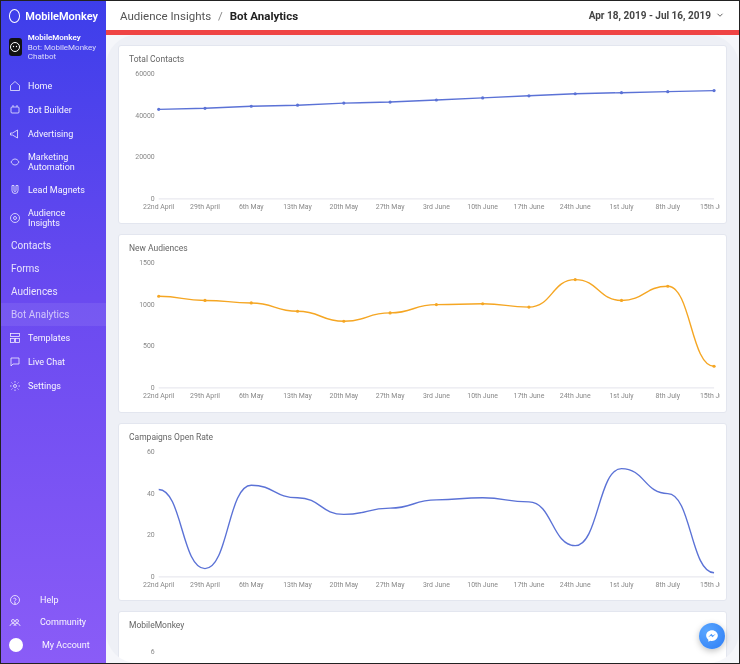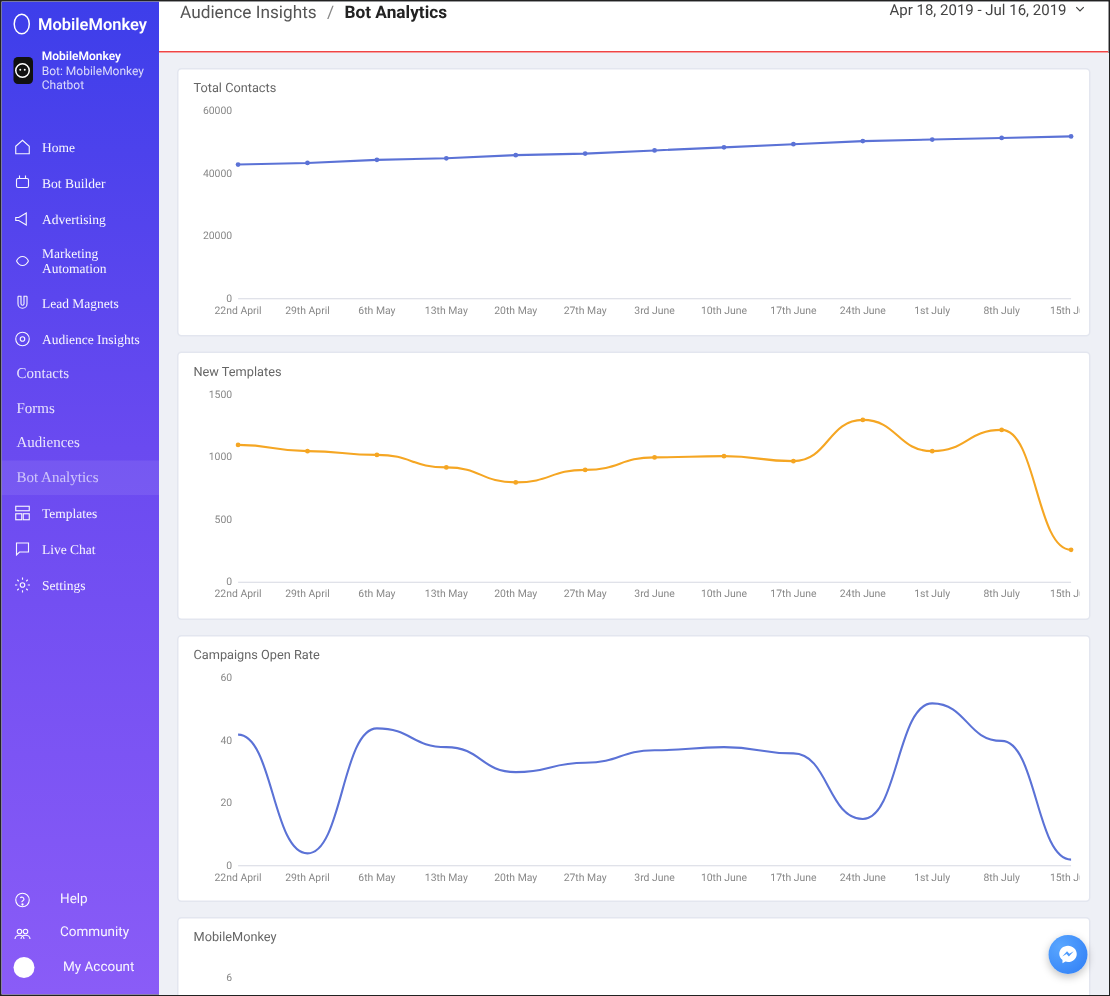--- a/index.html
+++ b/index.html
@@ -34,47 +34,47 @@
   }
   .botrow {
     display: flex; align-items: center; gap: 6px;
     padding: 4px 8px 8px 8px; font-size: 8px; line-height: 1.2;
   }
   .bot-avatar {
     width: 18px; height: 18px; border-radius: 3px; background: #111;
     display:flex;align-items:center;justify-content:center;
   }
   .bot-avatar svg { width:12px;height:12px; }
-  .nav { list-style: none; flex: 1; margin-top: 16px; font-family: Liberation Serif, serif; }
+  .nav { list-style: none; flex: 1; margin-top: 4px; }
   .nav li {
     display: flex; align-items: center; gap: 7px;
     padding: 6px 8px; font-size: 9px; cursor: pointer;
     color: rgba(255,255,255,0.95);
   }
   .nav li.sub { padding-left: 10px; color: rgba(255,255,255,0.85); font-size: 10px; }
   .nav li.sub.active { color: rgba(255,255,255,0.65); background: rgba(255,255,255,0.08); }
   .nav .ic { width: 12px; height: 12px; display:flex; align-items:center; justify-content:center; opacity:0.95;}
   .nav .ic svg { width:12px; height:12px; stroke:#fff; fill:none; stroke-width:1.5;}
   .bottom-nav { list-style:none; padding-bottom:6px; }
   .bottom-nav li { display:flex; align-items:center; gap:19px; padding:5px 8px; font-size:9px; color:rgba(255,255,255,0.95); cursor:pointer;}
   .bottom-nav .ic { width:12px;height:12px; display:flex;align-items:center;justify-content:center;}
   .bottom-nav .ic svg { width:12px;height:12px; stroke:#fff; fill:none; stroke-width:1.5;}
   .avatar-circle { width:14px;height:14px;border-radius:50%;background:#fff;display:inline-block;}
   
   .main { flex:1; display:flex; flex-direction:column; height:100%; overflow:hidden; }
   .header {
     height: 34px; flex-shrink:0; background:#fff;
-    display:flex; align-items:flex-start; justify-content:space-between;
-    padding: 0 14px; border-bottom:1px solid #ef4444;
+    display:flex; align-items:center; justify-content:space-between;
+    padding: 0 14px; border-bottom:5px solid #ef4444;
   }
   .crumbs { font-size: 11.5px; color:#555; }
   .crumbs .sep { margin:0 4px; color:#888;}
   .crumbs b { font-weight:700; color:#222;}
-  .daterange { font-size:10px; color:#444; display:flex; align-items:center; gap:4px; cursor:pointer;}
-  .content { flex:1; overflow-y:auto; padding: 10px 12px 20px 12px; background:#eef0f6; position:relative;}
+  .daterange { font-size:10px; color:#444; display:flex; align-items:center; gap:4px; cursor:pointer;font-weight:bold;}
+  .content { flex:1; overflow-y:auto; padding: 10px 12px 20px 12px; background:#eef0f6; position:relative;border-radius:31px;}
   .card {
     background:#fff; border:1px solid #e3e6ef; border-radius:3px;
     padding: 8px 6px 6px 6px; margin-bottom:10px;
   }
   .card-title { font-size:8.5px; color:#666; margin: 0 0 4px 4px;}
   .chart { width:100%; height:auto; display:block;}
   .axis-tick { font-size:7px; fill:#888; }
   .fab {
     position:absolute; right:14px; bottom:14px;
     width:26px; height:26px; border-radius:50%;
@@ -282,21 +282,21 @@
             <text class="axis-tick" x="360.6666666666667" y="142" text-anchor="middle">10th June</text>
             <text class="axis-tick" x="407.3333333333333" y="142" text-anchor="middle">17th June</text>
             <text class="axis-tick" x="454" y="142" text-anchor="middle">24th June</text>
             <text class="axis-tick" x="500.6666666666667" y="142" text-anchor="middle">1st July</text>
             <text class="axis-tick" x="547.3333333333333" y="142" text-anchor="middle">8th July</text>
             <text class="axis-tick" x="594" y="142" text-anchor="middle">15th July</text>
           </svg>
       </div>
 
       <div class="card">
-        <div class="card-title">New Templates</div>
+        <div class="card-title">New Audiences</div>
         <svg class="chart" id="chart-1" viewBox="0 0 600 150">
             <text class="axis-tick" x="30" y="134" text-anchor="end">0</text>
             <text class="axis-tick" x="30" y="92" text-anchor="end">500</text>
             <text class="axis-tick" x="30" y="50" text-anchor="end">1000</text>
             <text class="axis-tick" x="30" y="8" text-anchor="end">1500</text>
             <line x1="34" y1="132" x2="594" y2="132" stroke="#d6d8e2" stroke-width="0.7"></line>
             <path d="M 34 39.60000000000001 C 57.33333333333333 39.60000000000001, 57.33333333333333 43.80000000000001, 80.66666666666666 43.80000000000001 C 104 43.80000000000001, 104 46.31999999999999, 127.33333333333333 46.31999999999999 C 150.66666666666666 46.31999999999999, 150.66666666666666 54.72, 174 54.72 C 197.33333333333331 54.72, 197.33333333333331 64.8, 220.66666666666666 64.8 C 244 64.8, 244 56.400000000000006, 267.33333333333337 56.400000000000006 C 290.6666666666667 56.400000000000006, 290.6666666666667 48, 314 48 C 337.33333333333337 48, 337.33333333333337 47.16, 360.6666666666667 47.16 C 384 47.16, 384 50.52000000000001, 407.3333333333333 50.52000000000001 C 430.66666666666663 50.52000000000001, 430.66666666666663 22.799999999999997, 454 22.799999999999997 C 477.33333333333337 22.799999999999997, 477.33333333333337 43.80000000000001, 500.6666666666667 43.80000000000001 C 524 43.80000000000001, 524 29.519999999999996, 547.3333333333333 29.519999999999996 C 570.6666666666666 29.519999999999996, 570.6666666666666 110.16, 594 110.16" fill="none" stroke="#f5a623" stroke-width="1.4"></path>
             <circle cx="34" cy="39.60000000000001" r="1.6" fill="#f5a623"></circle>
             <circle cx="80.66666666666666" cy="43.80000000000001" r="1.6" fill="#f5a623"></circle>
             <circle cx="127.33333333333333" cy="46.31999999999999" r="1.6" fill="#f5a623"></circle>

